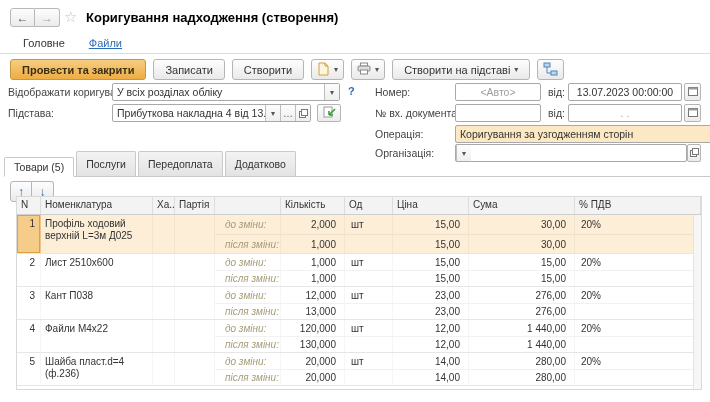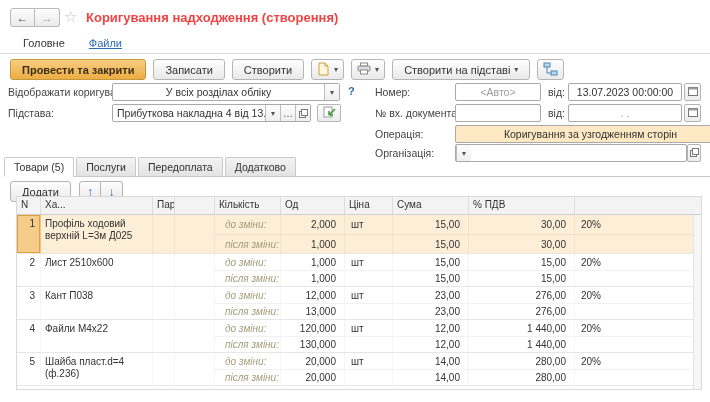--- a/index.html
+++ b/index.html
@@ -6,57 +6,57 @@
   .screen{position:relative;width:710px;height:402px;background:#fff;
     font-family:"Liberation Sans",sans-serif;font-size:11px;color:#333;overflow:hidden;}
 
   
   .navgroup{position:absolute;top:8px;left:10px;display:flex;}
   .navbtn{width:25px;height:19px;border:1px solid #b9b9b9;background:linear-gradient(#fdfdfd,#ebebeb);
     display:flex;align-items:center;justify-content:center;font-size:12px;color:#555;box-sizing:border-box;}
   .navbtn.back{border-radius:3px 0 0 3px;}
   .navbtn.fwd{border-radius:0 3px 3px 0;border-left:none;color:#a5a5a5;}
   .star{position:absolute;top:8px;left:64px;font-size:15px;color:#c4c4c4;}
-  .title{position:absolute;top:10px;left:86px;font-size:13px;font-weight:700;color:#ef4444;white-space:nowrap;}
+  .title{position:absolute;top:10px;left:86px;font-size:13px;font-weight:700;color:#000000;white-space:nowrap;}
 
   
   .menubar{position:absolute;top:37px;left:23px;display:flex;gap:24px;}
   .menu-main{color:#333;}
   .menu-files{color:#2e6db4;text-decoration:underline;}
   .divider{position:absolute;top:53px;left:0;width:710px;border-top:1px solid #dcdcdc;}
 
   
   .toolbar{position:absolute;top:59px;left:10px;display:flex;gap:7px;align-items:center;}
   .btn{height:21px;padding:0 11px;border:1px solid #b5b5b5;border-radius:3px;
     background:linear-gradient(#fefefe,#e9e9e9);display:flex;align-items:center;gap:4px;
     font-size:11px;color:#333;box-sizing:border-box;white-space:nowrap;}
   .btn.primary{background:linear-gradient(#f7cd82,#edad42);border-color:#c4983e;font-weight:700;color:#3a2f15;}
   .iconbtn{padding:0 5px;}
   .caret{font-size:8px;color:#555;line-height:1;}
 
   
   .flabel{position:absolute;font-size:10.5px;color:#444;white-space:nowrap;}
   .field{position:absolute;height:18px;border:1px solid #a9a9a9;border-radius:2px;background:#fff;
     display:flex;align-items:center;box-sizing:border-box;font-size:10.5px;}
-  .field .val{flex:1;padding:0 4px;white-space:nowrap;overflow:hidden;text-align:center;}
+  .field .val{flex:1;padding:0 4px;white-space:nowrap;overflow:hidden;}
   .sidebtn{width:14px;align-self:stretch;border-left:1px solid #bdbdbd;display:flex;align-items:center;
     justify-content:center;font-size:8px;color:#555;background:linear-gradient(#fcfcfc,#efefef);}
   .field.hl{background:#fce9c3;}
   .field.hl .sidebtn{background:linear-gradient(#fce9c3,#f6dca6);}
   input.tfield{position:absolute;height:18px;border:1px solid #a9a9a9;border-radius:2px;background:#fff;
     box-sizing:border-box;font:10.5px "Liberation Sans",sans-serif;color:#333;padding:0 4px;text-align:center;}
   input.tfield::placeholder{color:#9d9d9d;}
   .sqbtn{position:absolute;height:18px;border:1px solid #b5b5b5;border-radius:2px;
     background:linear-gradient(#fdfdfd,#ececec);display:flex;align-items:center;justify-content:center;box-sizing:border-box;}
   .help{position:absolute;color:#2e6db4;font-weight:700;font-size:11px;}
 
   
   .tabs{position:absolute;top:157px;left:4px;width:706px;height:20px;display:flex;align-items:flex-end;
     border-bottom:1px solid #c9c9c9;box-sizing:border-box;}
-  .tab{height:19px;padding:0 9px;margin-right:2px;display:flex;align-items:center;font-size:10.5px;
+  .tab{height:25px;padding:0 9px;margin-right:2px;display:flex;align-items:center;font-size:10.5px;
     border:1px solid #c9c9c9;border-bottom:none;border-radius:2px 2px 0 0;
     background:linear-gradient(#f3f3f3,#e3e3e3);box-sizing:border-box;color:#333;white-space:nowrap;}
   .tab.active{background:#fff;height:20px;margin-bottom:-1px;border-bottom:1px solid #fff;}
 
   
   .tbl-toolbar{position:absolute;top:181px;left:10px;display:flex;gap:8px;align-items:center;}
   .arrgroup{display:flex;}
   .arrbtn{width:22px;height:21px;border:1px solid #b5b5b5;background:linear-gradient(#fefefe,#e9e9e9);
     display:flex;align-items:center;justify-content:center;color:#2e6db4;font-weight:700;font-size:12px;box-sizing:border-box;}
   .arrbtn.up{border-radius:3px 0 0 3px;}
@@ -219,34 +219,34 @@
   </div>
 
   <div class="tabs">
       <div class="tab active">Товари (5)</div>
       <div class="tab">Послуги</div>
       <div class="tab">Передоплата</div>
       <div class="tab">Додатково</div>
     </div>
 
   <div class="tbl-toolbar">
-    <div class="btn">Додати</div>
     <div class="arrgroup">
       <div class="arrbtn up">
           <span>↑</span>
         </div>
       <div class="arrbtn down">
           <span>↓</span>
         </div>
     </div>
   </div>
 
   <div class="tbl">
     <div class="thead grid">
         <div class="th">N</div>
+        <div class="th">Номенклатура</div>
         <div class="th">Ха...</div>
         <div class="th">Партія</div>
         <div class="th"></div>
         <div class="th">Кількість</div>
         <div class="th">Од</div>
         <div class="th">Ціна</div>
         <div class="th">Сума</div>
         <div class="th">% ПДВ</div>
       </div>
     <div>

